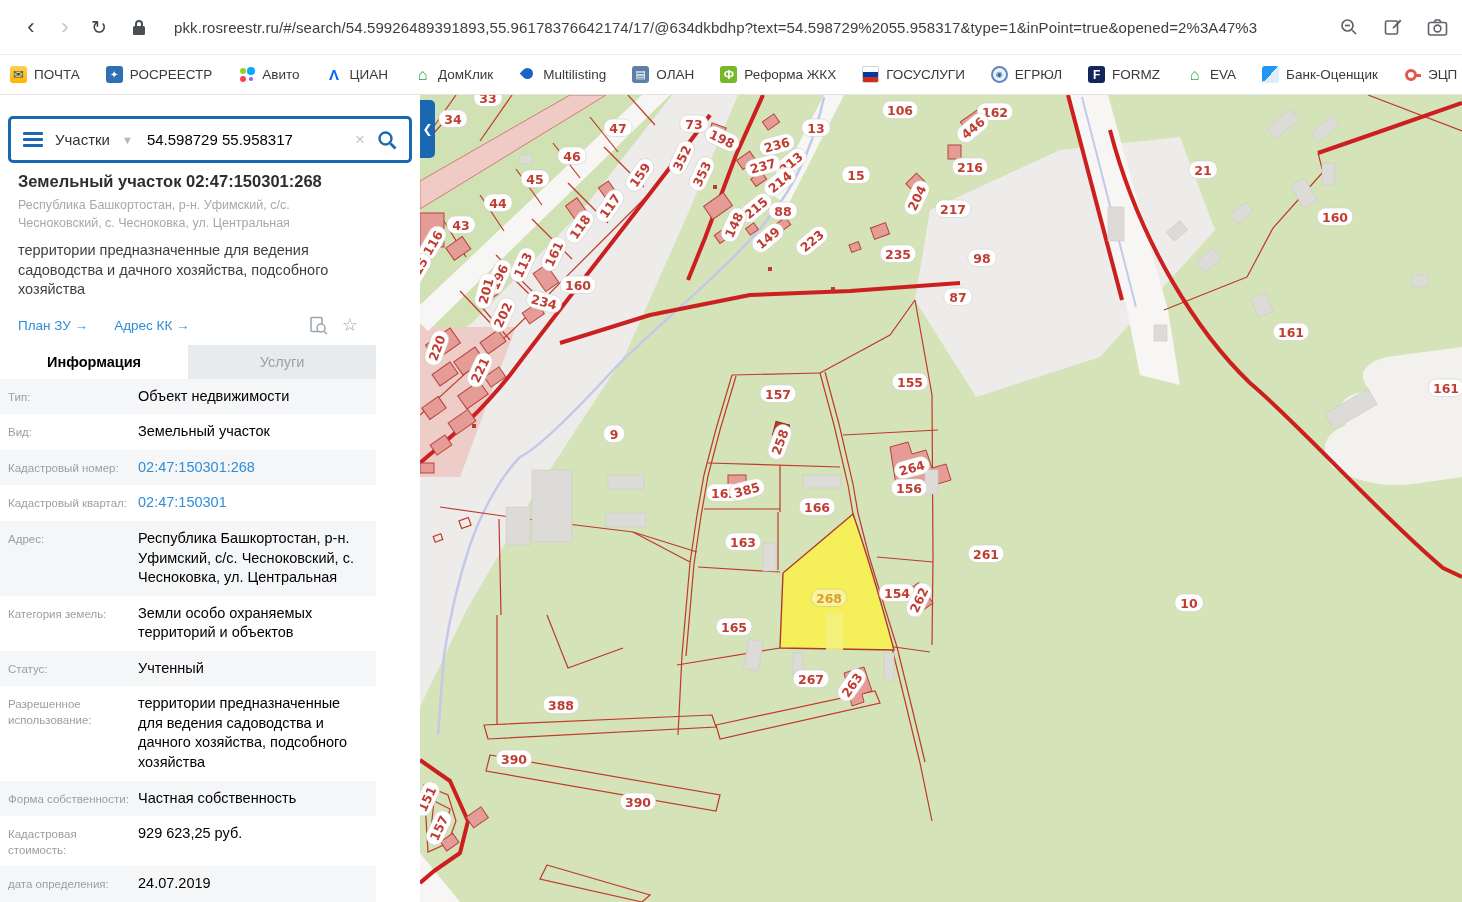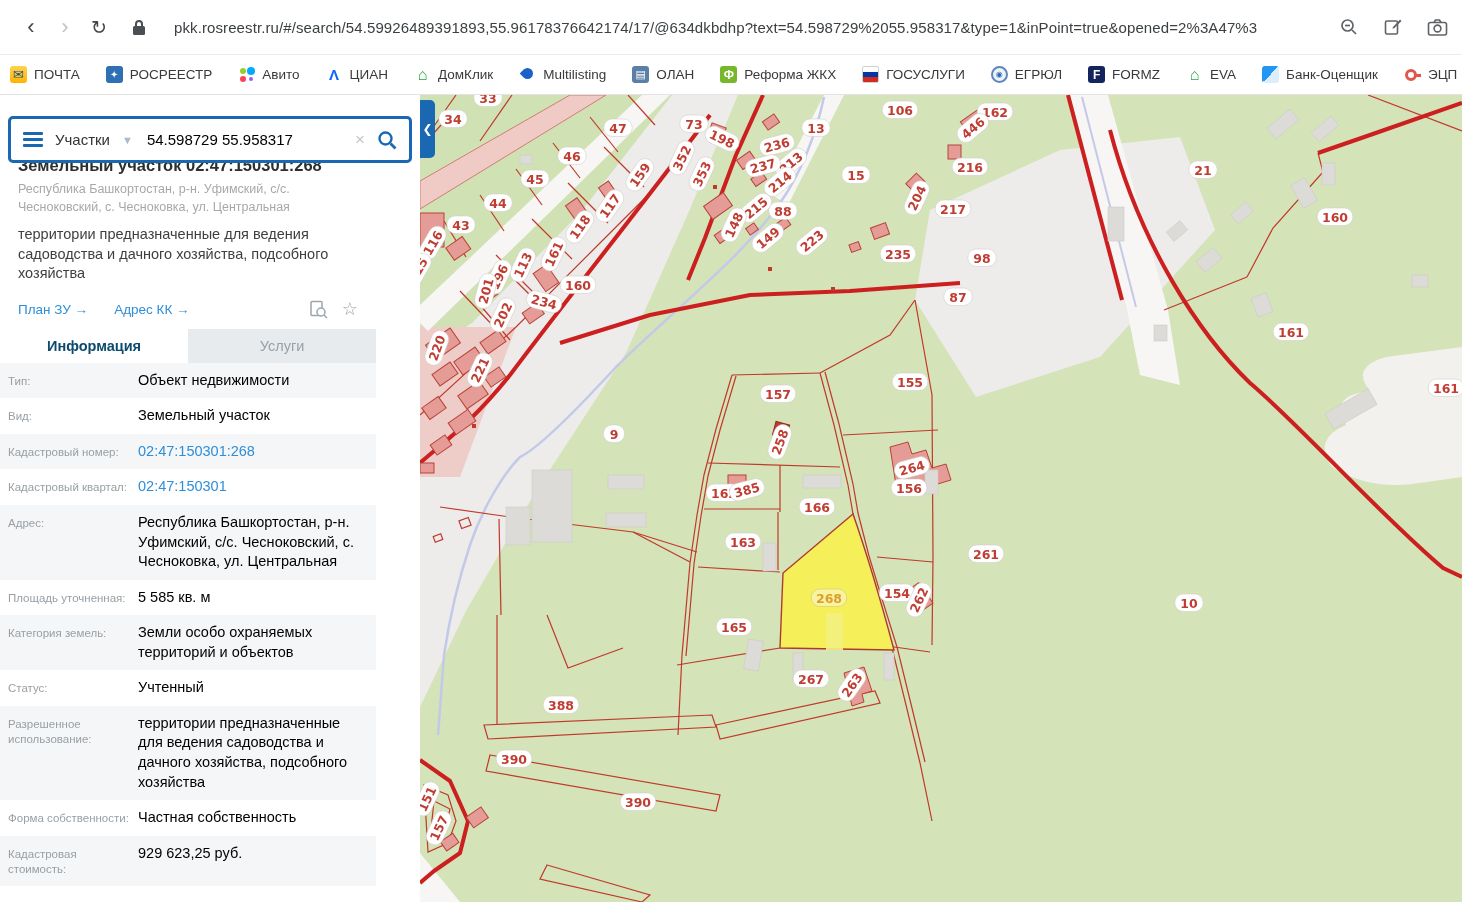--- a/index.html
+++ b/index.html
@@ -71,32 +71,32 @@
   .search-cat { font-size:15px; color:#333; cursor:pointer; }
   .search-chevron { color:#a9bac9; font-size:11px; cursor:pointer; margin-right:2px; }
   .search-input { border:none; outline:none; flex:1; font-size:15px; color:#000000;
     font-family:"Liberation Sans",sans-serif; min-width:0; }
   .search-clear { color:#c0c8ce; font-size:17px; cursor:pointer; }
   .collapse-strip { position:absolute; left:420px; top:5px; width:15px; height:58px;
     background:#1a68b2; border-radius:0 5px 5px 0; color:#fff; display:flex;
     align-items:center; justify-content:center; font-size:12px; cursor:pointer; z-index:4; }
 
   
-  .panel { position:absolute; left:0; top:49px; width:376px; height:742px; background:#fff; overflow:hidden; }
+  .panel { position:absolute; left:0; top:65px; width:376px; height:742px; background:#fff; overflow:hidden; }
   .panel-head { padding:12px 18px 10px 18px; }
   .panel-title { font-size:16.5px; font-weight:bold; color:#2e2e2e; }
   .panel-sub { margin-top:6px; font-size:12.5px; line-height:1.4; color:#a8a8a8; }
   .panel-desc { margin-top:9px; font-size:14.5px; line-height:1.35; color:#3f3f3f; }
   .panel-links { margin-top:16px; display:flex; align-items:center; gap:26px; }
   .plan-link { color:#2e8ed8; font-size:13.5px; text-decoration:none; cursor:pointer; }
   .head-icons { margin-left:auto; display:flex; gap:14px; align-items:center; }
   .head-icons .hicon { color:#9aa5ad; font-size:18px; cursor:pointer; line-height:1; }
   .tabs { display:flex; height:34px; }
   .tab { flex:1; display:flex; align-items:center; justify-content:center; font-size:14.5px; cursor:pointer; }
-  .tab.active { background:#fff; color:#0c4a6e; font-weight:bold; }
+  .tab.active { background:#fff; color:#000000; font-weight:bold; }
   .tab.inactive { background:#e7ebee; color:#98a1a8; }
   .info-rows .irow { display:flex; padding:8px 8px; }
   .info-rows .irow:nth-child(odd) { background:#f5f6f8; }
   .irow .ilabel { width:130px; flex:none; font-size:11.5px; color:#98a0a5; padding-top:3px; line-height:1.35; padding-right:8px; }
   .irow .ivalue { flex:1; font-size:14.5px; color:#000000; line-height:1.35; }
   .irow .ivalue.link { color:#2e8ed8; cursor:pointer; }
 </style>
 </head>
 <body>
 
@@ -735,24 +735,20 @@
   <div class="irow">
     <div class="ilabel">Кадастровый квартал:</div>
     <div class="ivalue link">02:47:150301</div>
   </div>
 
   <div class="irow">
     <div class="ilabel">Адрес:</div>
     <div class="ivalue">Республика Башкортостан, р-н. Уфимский, с/с. Чесноковский, с. Чесноковка, ул. Центральная</div>
   </div>
 
-  <div class="irow">
-    <div class="ilabel">Площадь уточненная:</div>
-    <div class="ivalue">5 585 кв. м</div>
-  </div>
 
   <div class="irow">
     <div class="ilabel">Категория земель:</div>
     <div class="ivalue">Земли особо охраняемых территорий и объектов</div>
   </div>
 
   <div class="irow">
     <div class="ilabel">Статус:</div>
     <div class="ivalue">Учтенный</div>
   </div>

